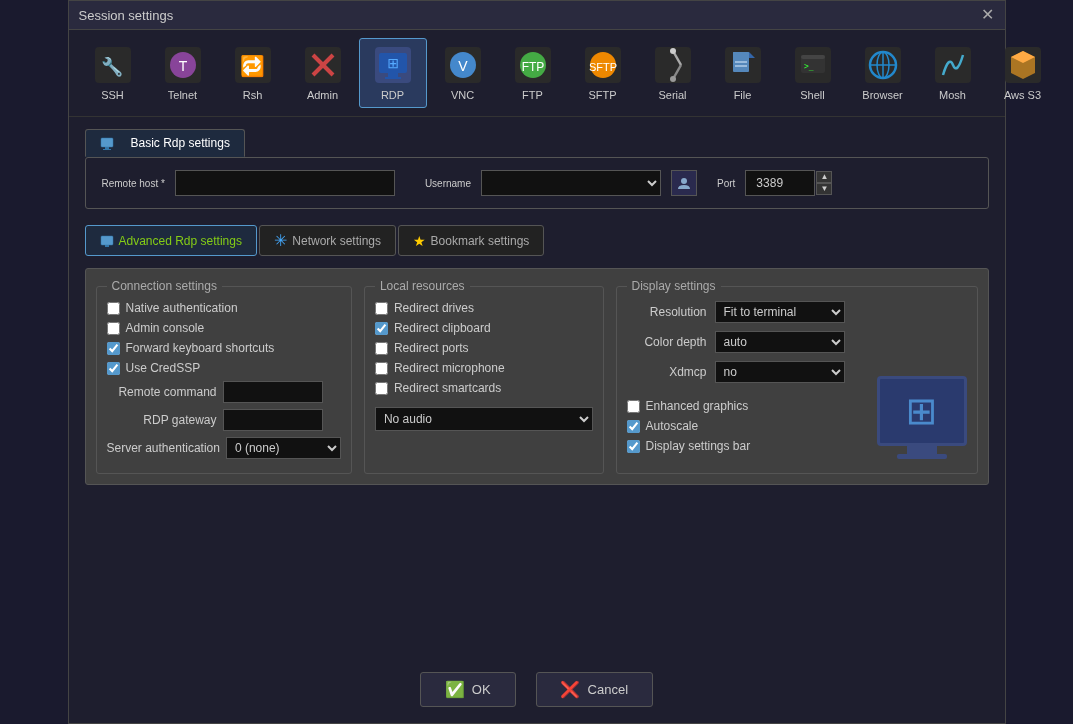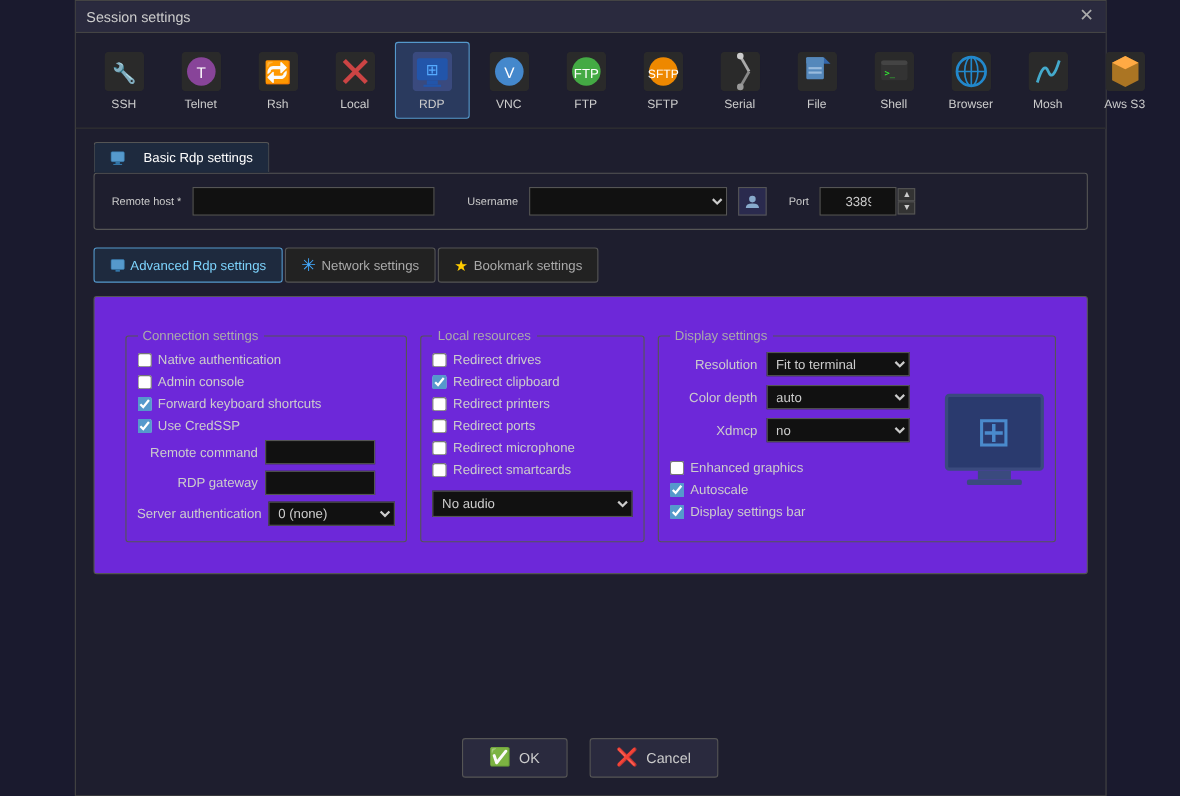--- a/index.html
+++ b/index.html
@@ -116,21 +116,21 @@
     }
     .form-label {
       color: #ccc;
       font-size: 10px;
       white-space: nowrap;
     }
     .form-input {
       background: #111;
       border: 1px solid #555;
       color: #ccc;
-      padding: 3px 22px;
+      padding: 3px 10px;
       font-size: 12px;
       height: 26px;
       outline: none;
     }
     .form-select {
       background: #111;
       border: 1px solid #555;
       color: #ccc;
       padding: 2px 4px;
       font-size: 12px;
@@ -166,21 +166,21 @@
       cursor: pointer;
       color: #aaa;
       font-size: 12px;
       display: flex;
       align-items: center;
       gap: 5px;
       border-radius: 3px;
     }
     .adv-tab.active {
       background: #1e2a3e;
-      color: #7dd3fc;
+      color: #84cc16;
       border-color: #5599cc;
     }
     
     .settings-columns {
       display: flex;
       gap: 12px;
     }
     .checkbox-row {
       display: flex;
       align-items: center;
@@ -347,21 +347,21 @@
       margin: 0;
     }
     fieldset legend {
       color: #aaa;
       font-size: 12px;
       padding: 0 5px;
     }
     .display-col {
       display: flex;
       gap: 16px;
-      align-items: center;
+      align-items: flex-end;
     }
   </style>
 </head>
 <body>
 
 <div class="dialog">
 
   <div class="title-bar">
     <span class="title-bar-title">Session settings</span>
     <button class="title-bar-close">✕</button>
@@ -401,21 +401,21 @@
     </div>
 
     <div class="protocol-item">
       <div class="protocol-icon">
         <svg width="36" height="36" viewBox="0 0 36 36">
           <rect width="36" height="36" rx="4" fill="#2a2a2a"></rect>
           <line x1="8" y1="8" x2="28" y2="28" stroke="#cc4444" stroke-width="4"></line>
           <line x1="28" y1="8" x2="8" y2="28" stroke="#cc4444" stroke-width="4"></line>
         </svg>
       </div>
-      <span class="protocol-label">Local</span>
+      <span class="protocol-label">Admin</span>
     </div>
 
     <div class="protocol-item active">
       <div class="protocol-icon">
         <svg width="36" height="36" viewBox="0 0 36 36">
           <rect width="36" height="36" rx="4" fill="#3a4a7e"></rect>
           <rect x="4" y="6" width="28" height="20" rx="2" fill="#2255aa"></rect>
           <rect x="13" y="26" width="10" height="4" fill="#2255aa"></rect>
           <rect x="10" y="30" width="16" height="2" fill="#2255aa"></rect>
           <text x="18" y="21" text-anchor="middle" font-size="14" fill="#55aaff">⊞</text>
@@ -591,21 +591,21 @@
       <div class="adv-tab">
         <span style="color:#44aaff; font-size:16px;">✳</span>
         <span>Network settings</span>
       </div>
       <div class="adv-tab">
         <span style="color:#ffcc00; font-size:14px;">★</span>
         <span>Bookmark settings</span>
       </div>
     </div>
 
-    <div style="border:1px solid #555; border-radius:3px; padding:28px; background:#6d28d9;">
+    <div style="border:1px solid #555; border-radius:3px; padding:10px; background:#404040;">
       <div class="settings-columns">
 
         <fieldset style="flex:1; border:1px solid #555; border-radius:3px; padding:8px 10px;">
           <legend>Connection settings</legend>
 
           <div class="checkbox-row">
             <input type="checkbox" id="native-auth" style="">
             <label for="native-auth" class="checkbox-label">Native authentication</label>
           </div>
           <div class="checkbox-row">
@@ -642,24 +642,20 @@
         <fieldset style="flex:1; border:1px solid #555; border-radius:3px; padding:8px 10px;">
           <legend>Local resources</legend>
 
           <div class="checkbox-row">
             <input type="checkbox" id="redirect-drives" style="">
             <label for="redirect-drives" class="checkbox-label">Redirect drives</label>
           </div>
           <div class="checkbox-row">
             <input type="checkbox" id="redirect-clipboard" checked="" style="">
             <label for="redirect-clipboard" class="checkbox-label">Redirect clipboard</label>
-          </div>
-          <div class="checkbox-row">
-            <input type="checkbox" id="redirect-printers" style="">
-            <label for="redirect-printers" class="checkbox-label">Redirect printers</label>
           </div>
           <div class="checkbox-row">
             <input type="checkbox" id="redirect-ports" style="">
             <label for="redirect-ports" class="checkbox-label">Redirect ports</label>
           </div>
           <div class="checkbox-row">
             <input type="checkbox" id="redirect-microphone" style="">
             <label for="redirect-microphone" class="checkbox-label">Redirect microphone</label>
           </div>
           <div class="checkbox-row">

